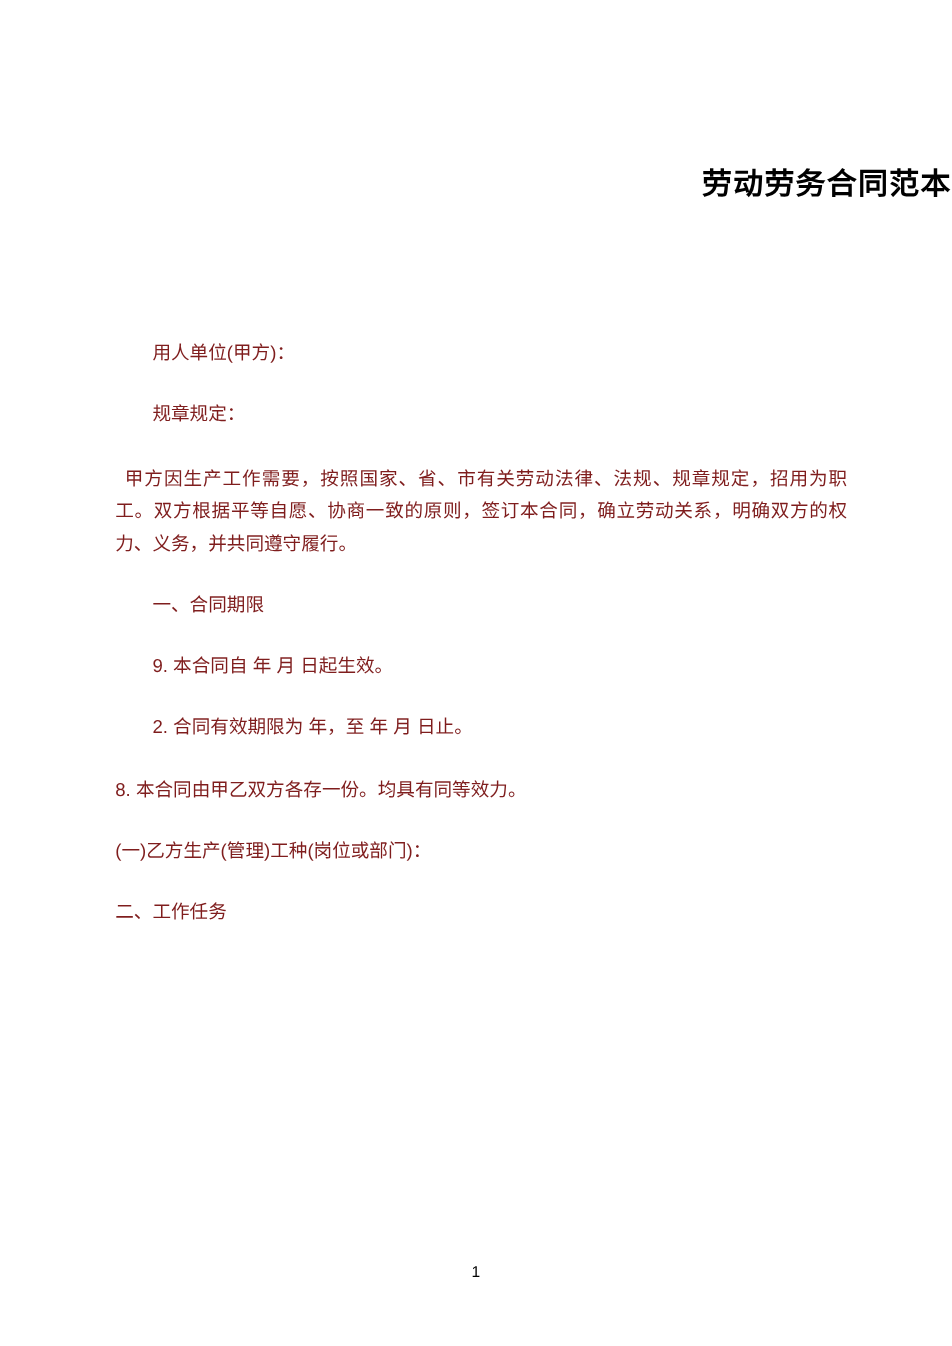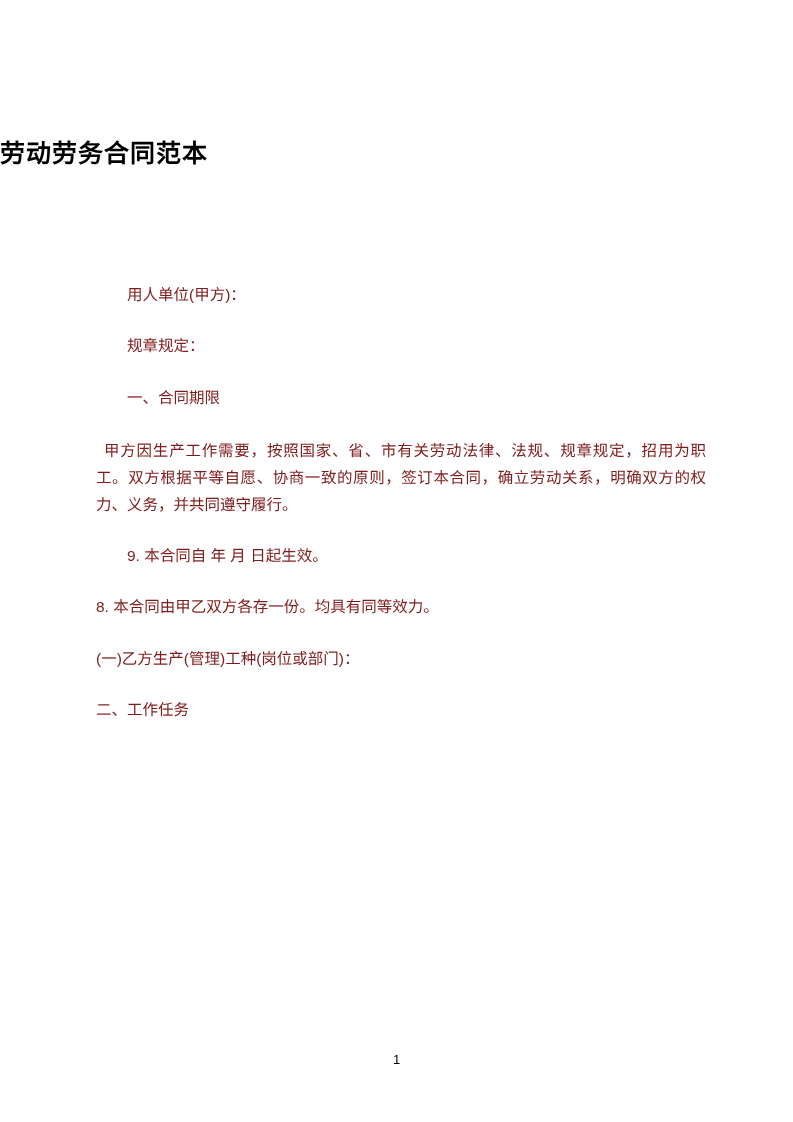--- a/index.html
+++ b/index.html
@@ -19,21 +19,21 @@
     margin: 0 auto;
     background: #ffffff;
     box-sizing: border-box;
     overflow: hidden;
   }
   .doc-title {
     position: absolute;
     top: 133px;
     left: 0;
     width: 793px;
-    text-align: left;
+    text-align: right;
     font-size: 25px;
     font-weight: bold;
     letter-spacing: 1px;
     color: #000000;
   }
   .body-block {
     position: absolute;
     top: 283px;
     left: 96px;
     width: 610px;
@@ -72,26 +72,27 @@
 
   <div class="doc-title">劳动劳务合同范本</div>
 
   <div class="body-block">
 
     <p class="para indent-1">用人单位(甲方)：</p>
 
 
     <p class="para indent-1">规章规定：</p>
 
+    <p class="para indent-half flow">甲方因生产工作需要，按照国家、省、市有关劳动法律、法规、规章规定，招用为职工。双方根据平等自愿、协商一致的原则，签订本合同，确立劳动关系，明确双方的权力、义务，并共同遵守履行。</p>
+
     <p class="para indent-1">一、合同期限</p>
-
-    <p class="para indent-half flow">甲方因生产工作需要，按照国家、省、市有关劳动法律、法规、规章规定，招用为职工。双方根据平等自愿、协商一致的原则，签订本合同，确立劳动关系，明确双方的权力、义务，并共同遵守履行。</p>
 
     <p class="para indent-1">9. 本合同自 年 月 日起生效。</p>
 
+    <p class="para indent-1">2. 合同有效期限为 年，至 年 月 日止。</p>
 
 
 
     <p class="para">8. 本合同由甲乙双方各存一份。均具有同等效力。</p>
 
     <p class="para">(一)乙方生产(管理)工种(岗位或部门)：</p>
 
     <p class="para">二、工作任务</p>
 
   </div>

